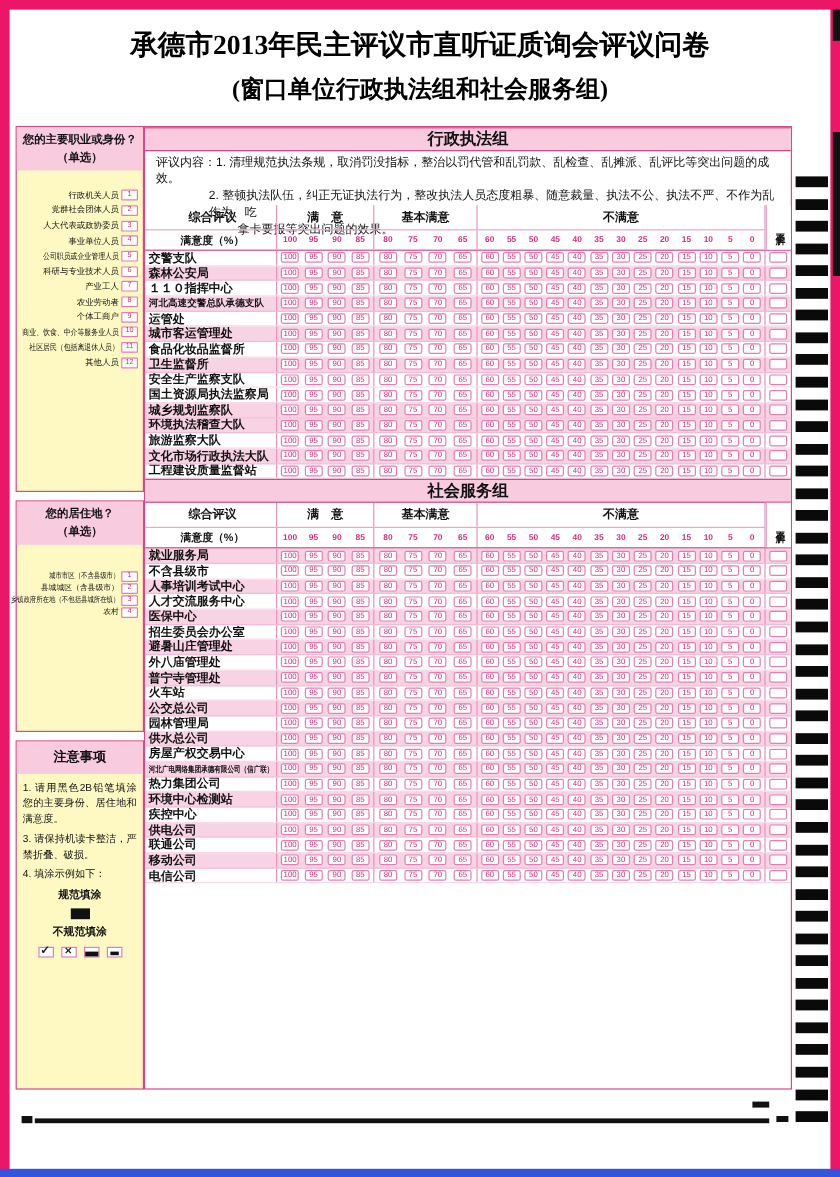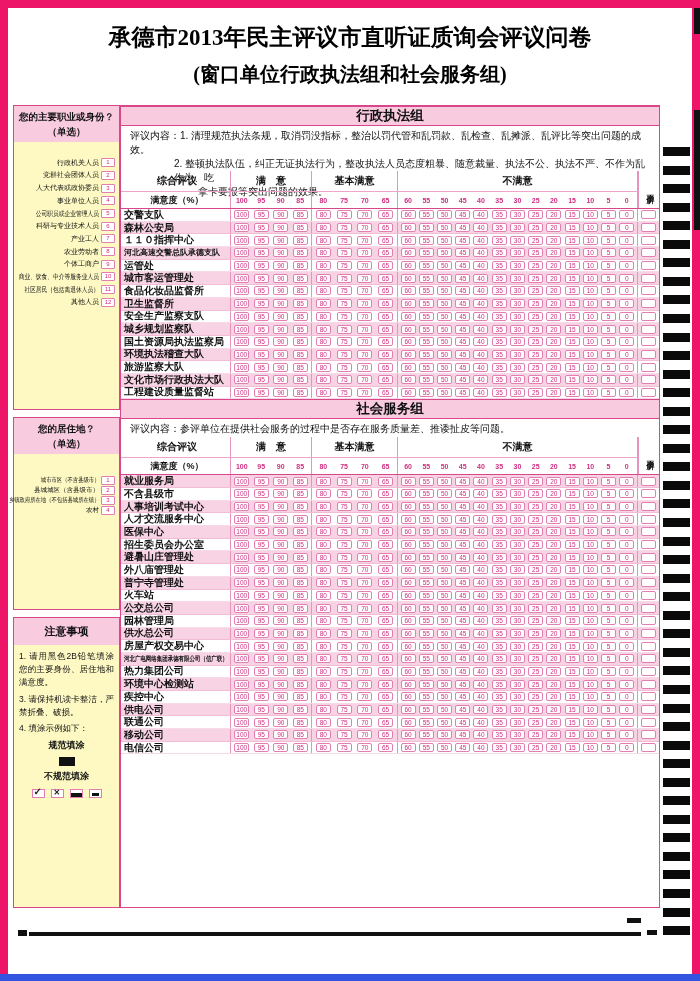--- a/index.html
+++ b/index.html
@@ -568,20 +568,55 @@
           <span class="bubble">20</span>
           <span class="bubble">15</span>
           <span class="bubble">10</span>
           <span class="bubble">5</span>
           <span class="bubble">0</span>
         </div>
         <div class="cell unknown">
           <span class="bubble"></span>
         </div>
       </div>
+      <div class="trow">
+        <div class="cell name">
+          <span>国土资源局执法监察局</span>
+        </div>
+        <div class="cell grp sat">
+          <span class="bubble">100</span>
+          <span class="bubble">95</span>
+          <span class="bubble">90</span>
+          <span class="bubble">85</span>
+        </div>
+        <div class="cell grp basic">
+          <span class="bubble">80</span>
+          <span class="bubble">75</span>
+          <span class="bubble">70</span>
+          <span class="bubble">65</span>
+        </div>
+        <div class="cell grp unsat">
+          <span class="bubble">60</span>
+          <span class="bubble">55</span>
+          <span class="bubble">50</span>
+          <span class="bubble">45</span>
+          <span class="bubble">40</span>
+          <span class="bubble">35</span>
+          <span class="bubble">30</span>
+          <span class="bubble">25</span>
+          <span class="bubble">20</span>
+          <span class="bubble">15</span>
+          <span class="bubble">10</span>
+          <span class="bubble">5</span>
+          <span class="bubble">0</span>
+        </div>
+        <div class="cell unknown">
+          <span class="bubble"></span>
+        </div>
+      </div>
       <div class="trow stripe">
         <div class="cell name">
           <span>城乡规划监察队</span>
         </div>
         <div class="cell grp sat">
           <span class="bubble">100</span>
           <span class="bubble">95</span>
           <span class="bubble">90</span>
           <span class="bubble">85</span>
         </div>
@@ -603,55 +638,20 @@
           <span class="bubble">20</span>
           <span class="bubble">15</span>
           <span class="bubble">10</span>
           <span class="bubble">5</span>
           <span class="bubble">0</span>
         </div>
         <div class="cell unknown">
           <span class="bubble"></span>
         </div>
       </div>
-      <div class="trow">
-        <div class="cell name">
-          <span>国土资源局执法监察局</span>
-        </div>
-        <div class="cell grp sat">
-          <span class="bubble">100</span>
-          <span class="bubble">95</span>
-          <span class="bubble">90</span>
-          <span class="bubble">85</span>
-        </div>
-        <div class="cell grp basic">
-          <span class="bubble">80</span>
-          <span class="bubble">75</span>
-          <span class="bubble">70</span>
-          <span class="bubble">65</span>
-        </div>
-        <div class="cell grp unsat">
-          <span class="bubble">60</span>
-          <span class="bubble">55</span>
-          <span class="bubble">50</span>
-          <span class="bubble">45</span>
-          <span class="bubble">40</span>
-          <span class="bubble">35</span>
-          <span class="bubble">30</span>
-          <span class="bubble">25</span>
-          <span class="bubble">20</span>
-          <span class="bubble">15</span>
-          <span class="bubble">10</span>
-          <span class="bubble">5</span>
-          <span class="bubble">0</span>
-        </div>
-        <div class="cell unknown">
-          <span class="bubble"></span>
-        </div>
-      </div>
       <div class="trow stripe">
         <div class="cell name">
           <span>环境执法稽查大队</span>
         </div>
         <div class="cell grp sat">
           <span class="bubble">100</span>
           <span class="bubble">95</span>
           <span class="bubble">90</span>
           <span class="bubble">85</span>
         </div>
@@ -779,23 +779,20 @@
           <span class="bubble">15</span>
           <span class="bubble">10</span>
           <span class="bubble">5</span>
           <span class="bubble">0</span>
         </div>
         <div class="cell unknown">
           <span class="bubble"></span>
         </div>
       </div>
       <div class="group-title">社会服务组</div>
-      <div class="group-desc gd1">
-        <div class="dline dline0">评议内容：参评单位在提供社会服务的过程中是否存在服务质量差、推诿扯皮等问题。</div>
-      </div>
       <div class="thead">
         <div class="thead1">
           <div class="cell name hlabel">综合评议</div>
           <div class="cell sat hlabel">满　意</div>
           <div class="cell basic hlabel">基本满意</div>
           <div class="cell unsat hlabel">不满意</div>
           <div class="cell unknown"></div>
         </div>
         <div class="thead2">
           <div class="cell name hlabel2">满意度（%）</div>

